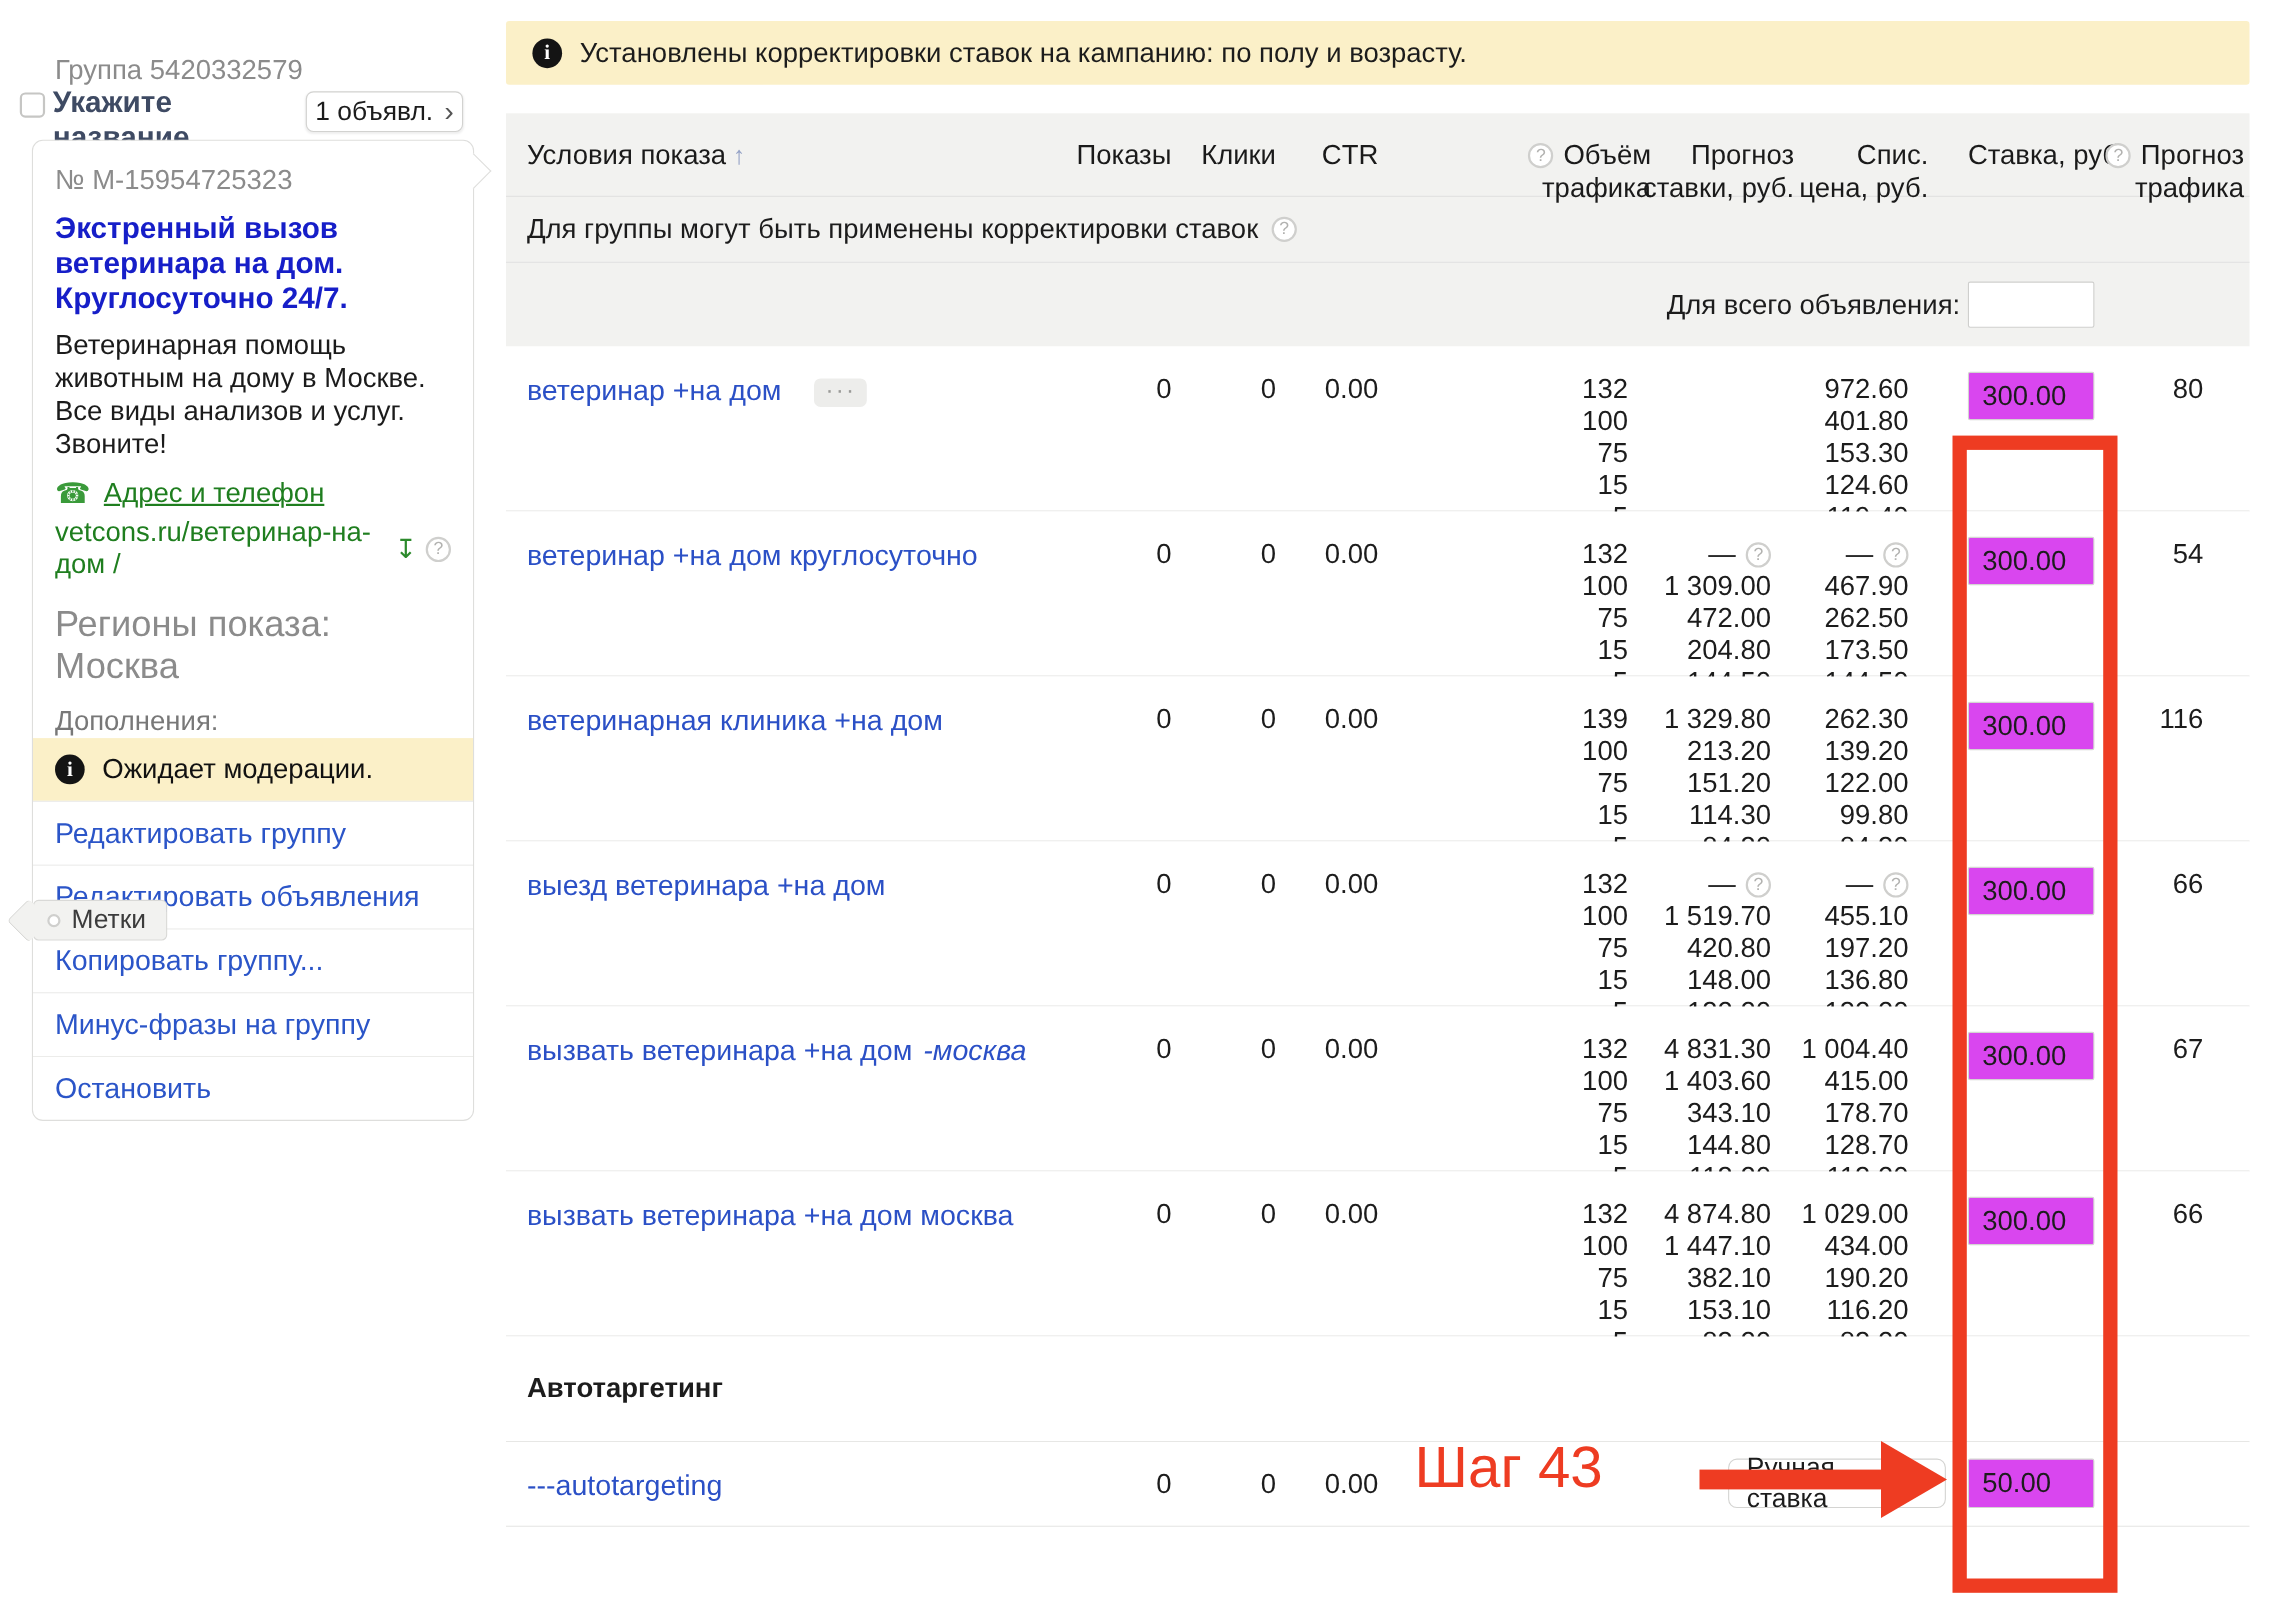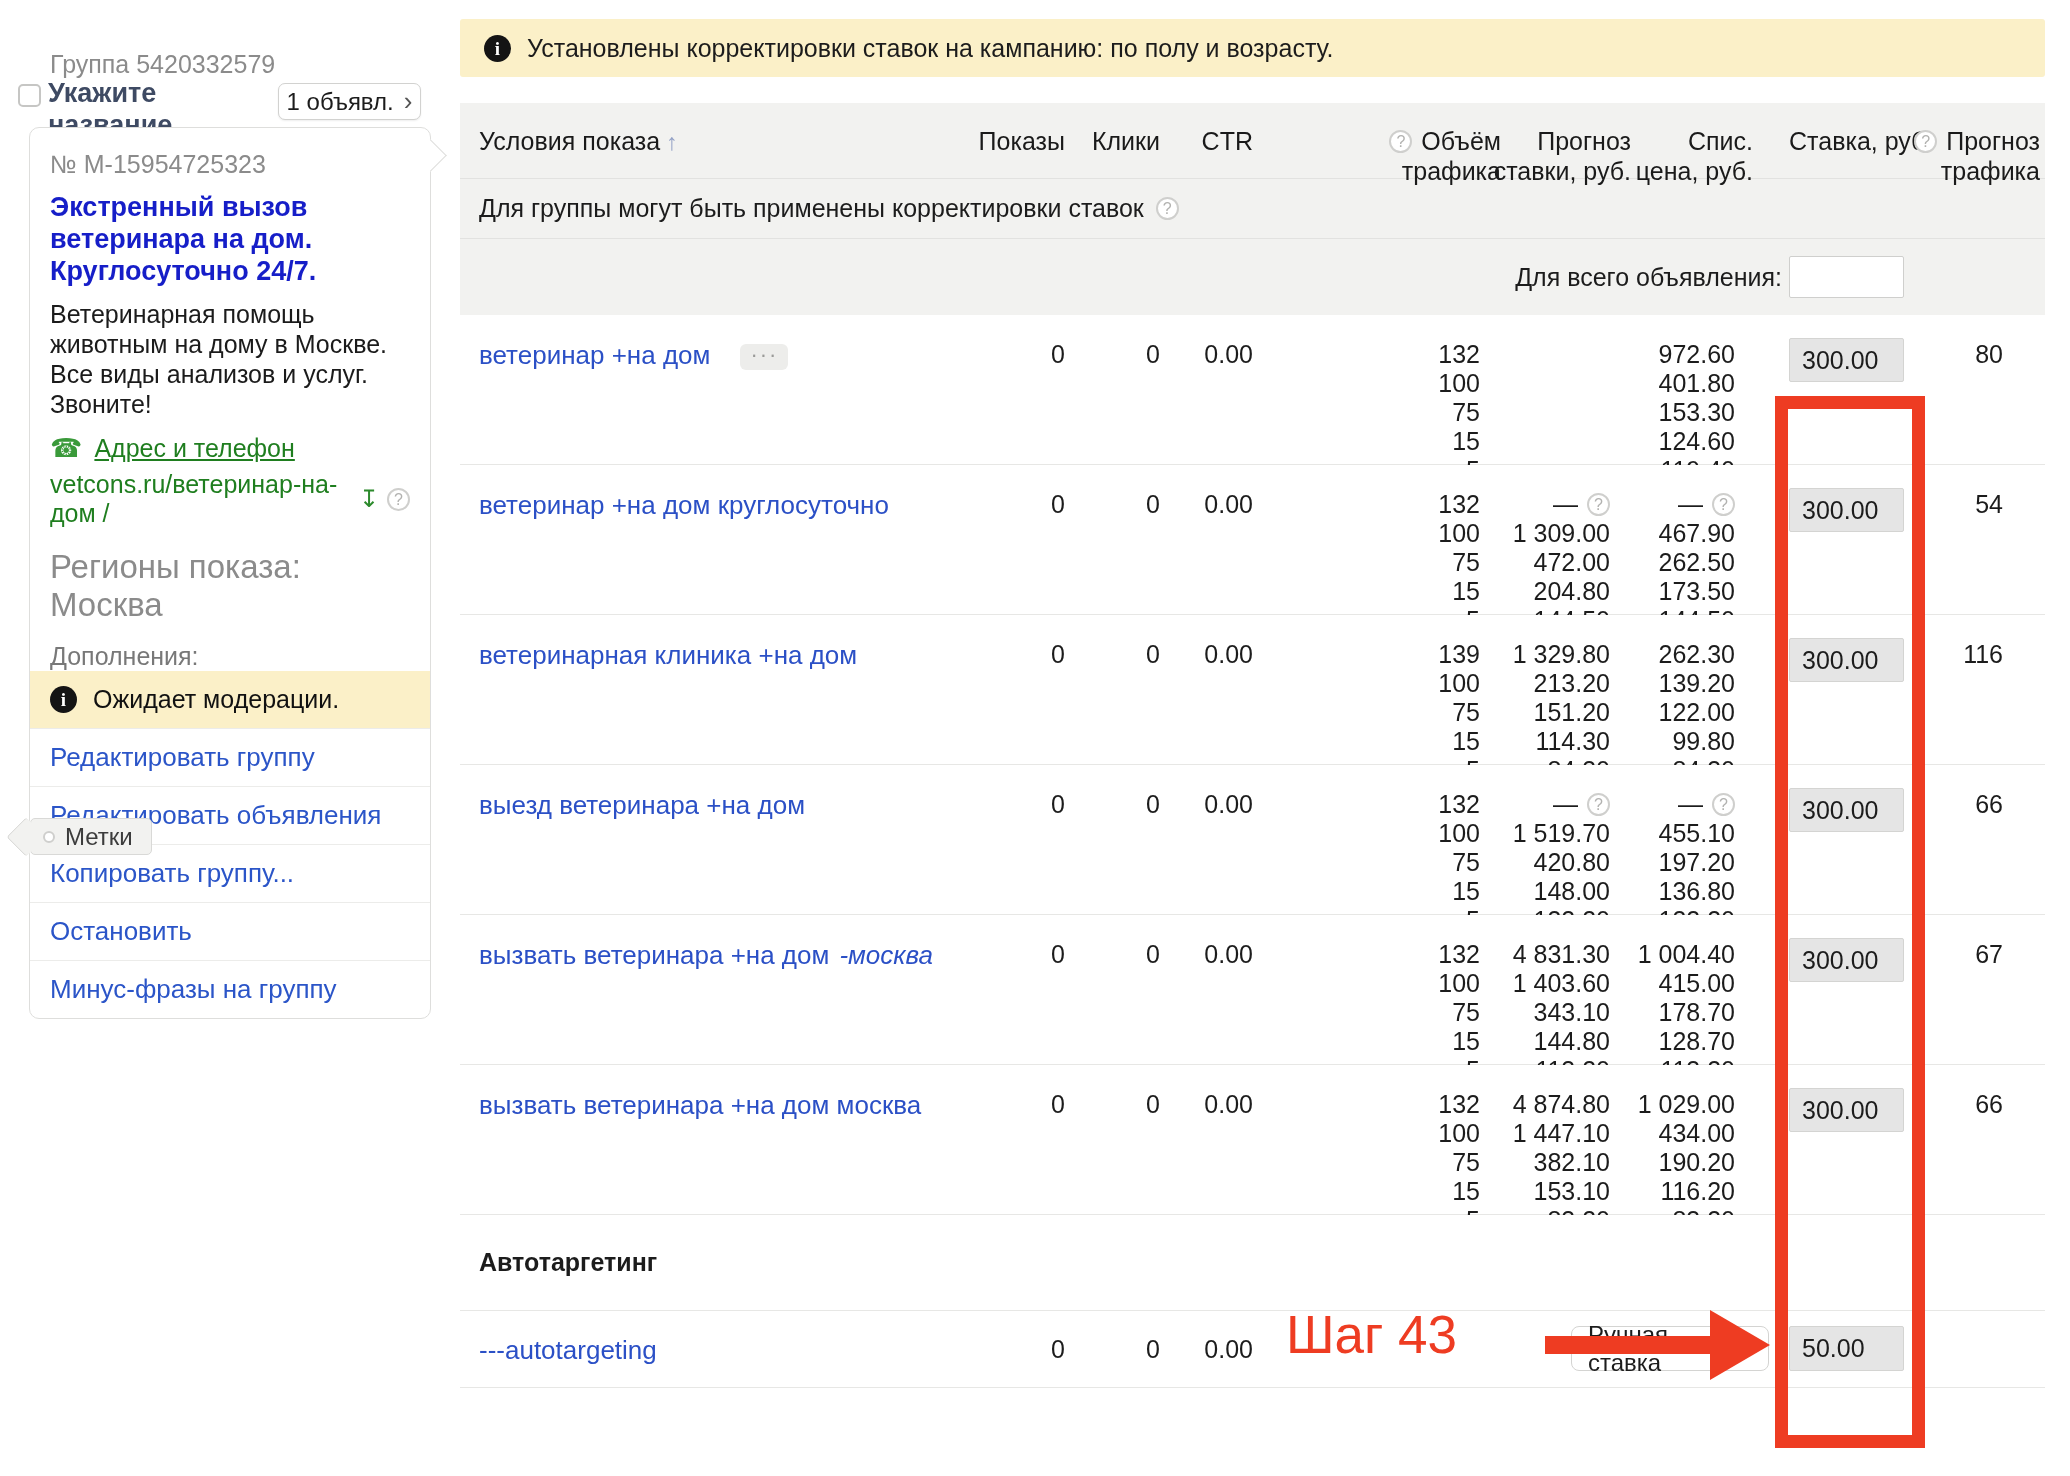--- a/index.html
+++ b/index.html
@@ -62,21 +62,21 @@
 
   .krow { height:150px; position:relative; border-bottom:1px solid #e7e7e5; background:#fff; }
   .phrase { position:absolute; left:19px; top:25px; font-size:26px; color:#2b50c6; cursor:pointer; }
   .phrase .suffix { font-style:italic; margin-left:10px; }
   .menu-btn { display:inline-block; margin-left:30px; background:#ededeb; border-radius:6px; padding:1px 10px 5px; color:#9a9a98; font-size:22px; letter-spacing:2px; line-height:20px; vertical-align:2px; cursor:pointer; }
   .cell { position:absolute; top:25px; font-size:25px; text-align:right; line-height:29px; white-space:nowrap; }
   .numline { display:flex; justify-content:flex-end; align-items:center; gap:9px; height:29px; }
   .c-shows { right:980px; } .c-clicks { right:885px; } .c-ctr { right:792px; }
   .c-vol { right:565px; } .c-fc { right:435px; } .c-price { right:310px; }
   .c-traffic { right:42px; }
-  .bid-input { position:absolute; left:1329px; top:23px; width:115px; height:44px; border:1px solid #d4d4d2; border-radius:2px; background:#e5e5e5; font-size:25px; padding:0 12px; font-family:inherit; color:#1c1c1c; }
+  .bid-input { position:absolute; left:1329px; top:23px; width:115px; height:44px; border:1px solid #d4d4d2; border-radius:2px; background:#d946ef; font-size:25px; padding:0 12px; font-family:inherit; color:#1c1c1c; }
 
   .section-row { height:96px; position:relative; background:#fff; border-bottom:1px solid #e7e7e5; }
   .section-title { position:absolute; left:19px; top:33px; font-size:25px; font-weight:700; }
   .auto-row { height:77px; position:relative; background:#fff; border-bottom:1px solid #e7e7e5; }
   .auto-row .phrase { top:24px; }
   .auto-row .cell { top:24px; }
   .bid-mode { position:absolute; left:1111px; top:15px; width:198px; height:45px; background:#fff; border:1px solid #d4d4d2; border-radius:8px; display:flex; align-items:center; justify-content:space-between; padding:0 16px; font-size:24px; cursor:pointer;gap:32px; }
   .caret { width:0; height:0; border-left:7px solid transparent; border-right:7px solid transparent; border-top:8px solid #3c3c3c; }
   .auto-bid { top:15px; height:45px; }
 
@@ -117,22 +117,22 @@
       <div class="ad-additions-label">Дополнения:</div>
     </div>
     <div class="moderation">
       <span class="info-i">i</span>
       <span>Ожидает модерации.</span>
     </div>
     <div class="actions" id="sidebar-actions">
         <div class="action-link">Редактировать группу</div>
         <div class="action-link">Редактировать объявления</div>
         <div class="action-link">Копировать группу...</div>
+        <div class="action-link">Минус-фразы на группу</div>
         <div class="action-link">Остановить</div>
-        <div class="action-link">Минус-фразы на группу</div>
       </div>
   </div>
 
   <div class="metki">
     <span class="hole"></span>
     <span>Метки</span>
   </div>
 
   <div class="main">
 

